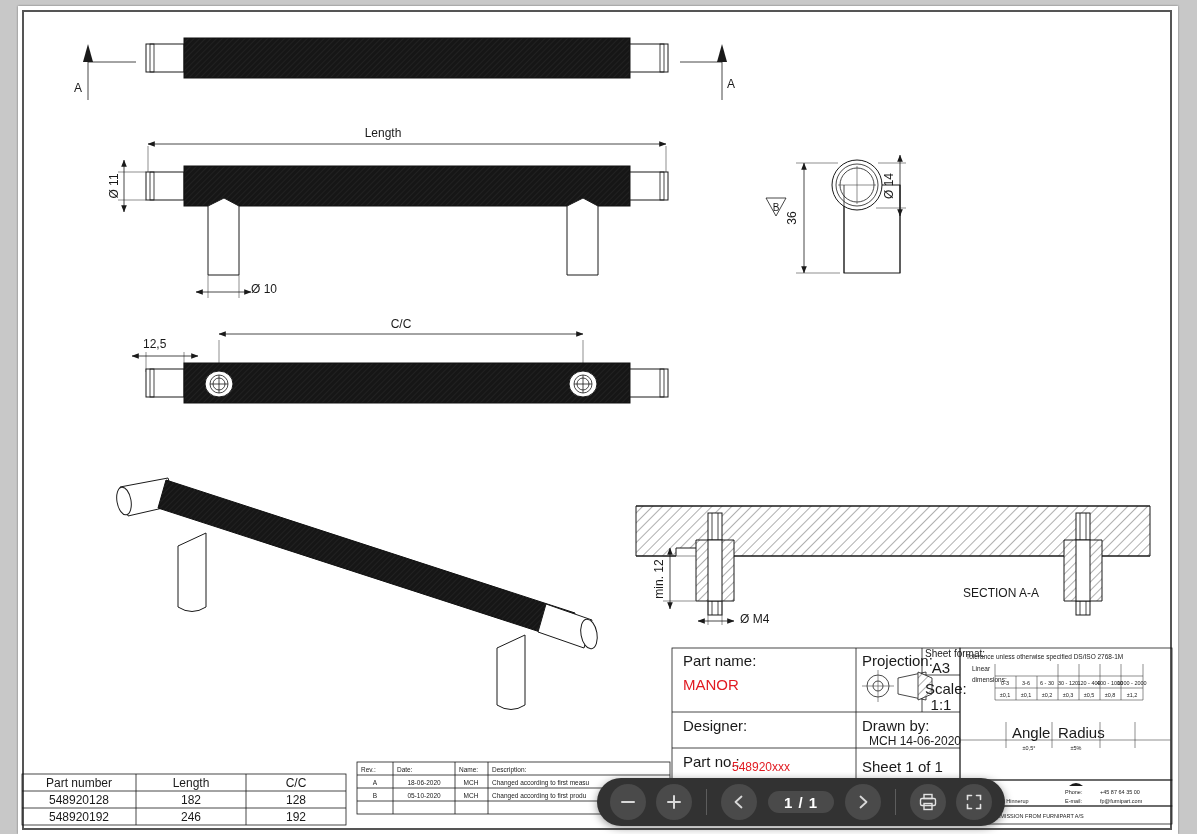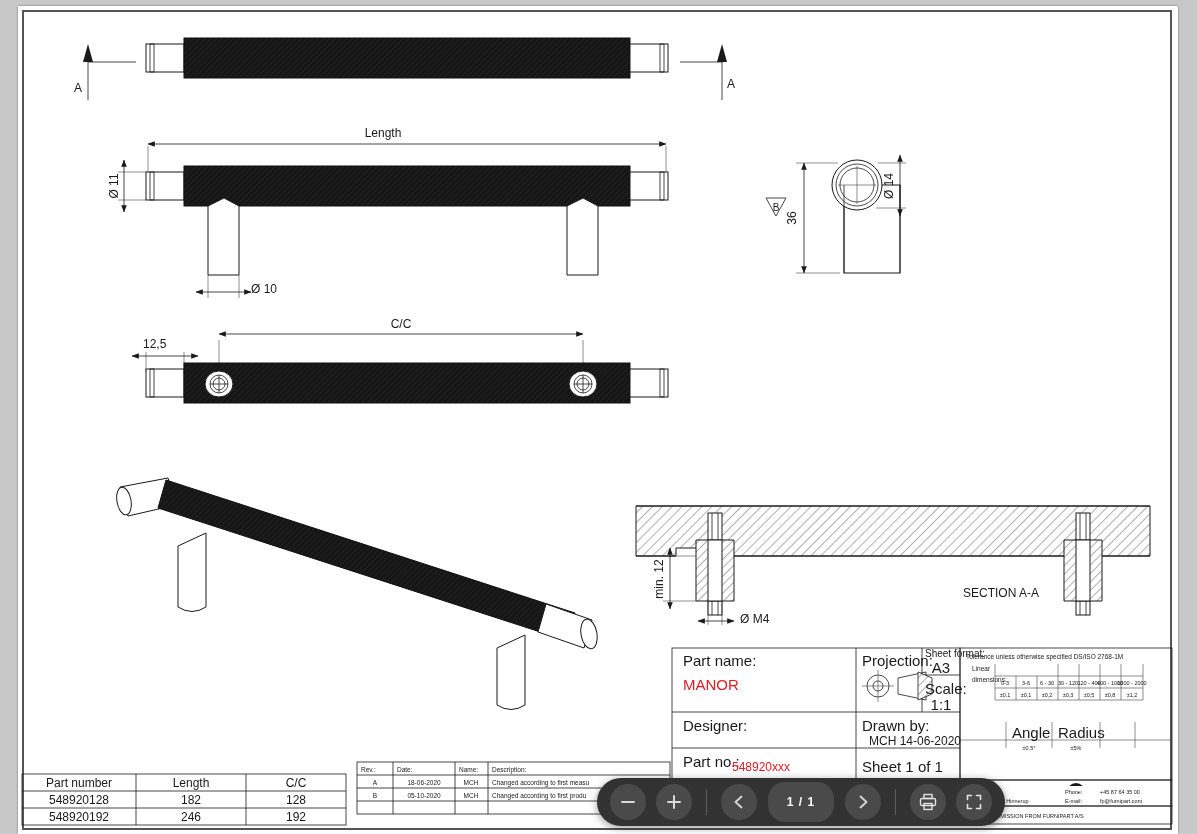--- a/index.html
+++ b/index.html
@@ -42,22 +42,22 @@
     box-shadow:0 2px 8px rgba(0,0,0,.4);
   }
   .tbtn{
     width:36px;height:36px;border-radius:50%;
     background:#4a4a4a;border:none;color:#d8d8d8;
     display:flex;align-items:center;justify-content:center;
     cursor:pointer;margin:0 3px;
   }
   .tbtn svg{display:block;}
   .pagepill{
-    min-width:66px;height:40px;border-radius:17px;background:#4a4a4a;
-    color:#ffffff;font-size:12px;font-weight:bold;
+    min-width:66px;height:22px;border-radius:17px;background:#4a4a4a;
+    color:#ffffff;font-size:15px;font-weight:bold;
     display:flex;align-items:center;justify-content:center;
     margin:0 4px;cursor:pointer;letter-spacing:1px;
   }
   .tsep{width:1px;height:26px;background:#5d5d5d;margin:0 7px;}
 </style>
 </head>
 <body>
 
 <div class="viewer">
 

